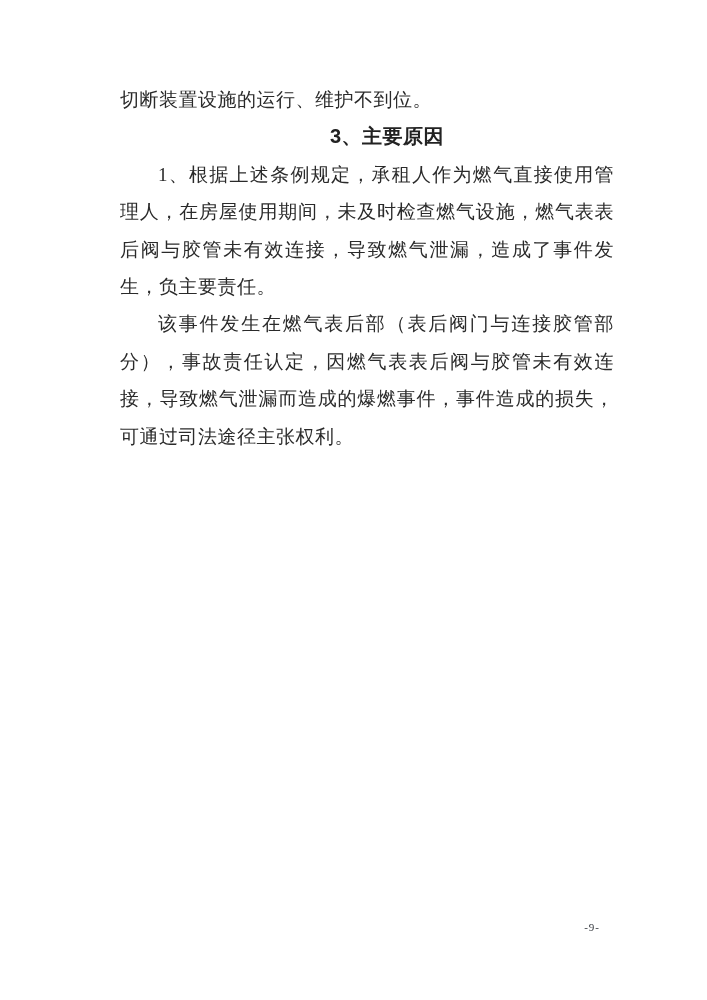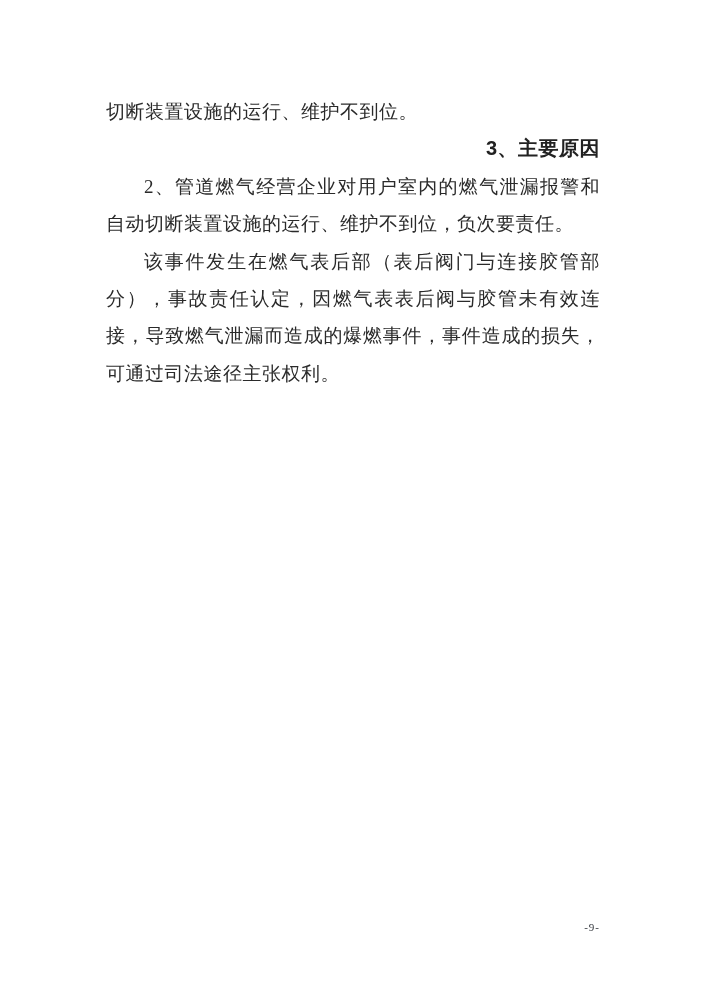--- a/index.html
+++ b/index.html
@@ -10,44 +10,43 @@
   .page {
     position: relative;
     width: 707px;
     height: 1000px;
     background: #ffffff;
     overflow: hidden;
     font-family: "Liberation Serif", "DejaVu Serif", serif;
   }
   .doc-body {
     position: absolute;
-    left: 106px;
+    left: 120px;
     top: 81px;
     width: 494px;
     color: #2a2a2a;
-    margin-top: 12px;
   }
   .para {
     margin: 0;
     font-size: 19px;
     line-height: 37.4px;
     text-align: justify;
     text-justify: inter-character;
     letter-spacing: 0.5px;
     word-break: break-all;
     color: #2a2a2a;
   }
   .para.indent {
     text-indent: 2em;
   }
   .para.heading {
     font-family: "Liberation Sans", "DejaVu Sans", sans-serif;
     font-weight: bold;
     font-size: 20px;
-    text-align: right;
+    text-align: center;
     color: #222222;
   }
   .page-number {
     position: absolute;
     left: 106px;
     top: 921px;
     width: 494px;
     text-align: right;
     font-size: 11px;
     letter-spacing: 1px;
@@ -56,17 +55,17 @@
   }
 </style>
 </head>
 <body>
 
 <div class="page">
   <div class="doc-body" id="doc-body">
 
   <p class="para">切断装置设施的运行、维护不到位。</p>
       <p class="para indent heading">3、主要原因</p>
-      <p class="para indent">2、管道燃气经营企业对用户室内的燃气泄漏报警和自动切断装置设施的运行、维护不到位，负次要责任。</p>
+      <p class="para indent">1、根据上述条例规定，承租人作为燃气直接使用管理人，在房屋使用期间，未及时检查燃气设施，燃气表表后阀与胶管未有效连接，导致燃气泄漏，造成了事件发生，负主要责任。</p>
       <p class="para indent">该事件发生在燃气表后部（表后阀门与连接胶管部分），事故责任认定，因燃气表表后阀与胶管未有效连接，导致燃气泄漏而造成的爆燃事件，事件造成的损失，可通过司法途径主张权利。</p>
     </div>
   <div class="page-number">-9-</div>
 </div>
 
 </body></html>

